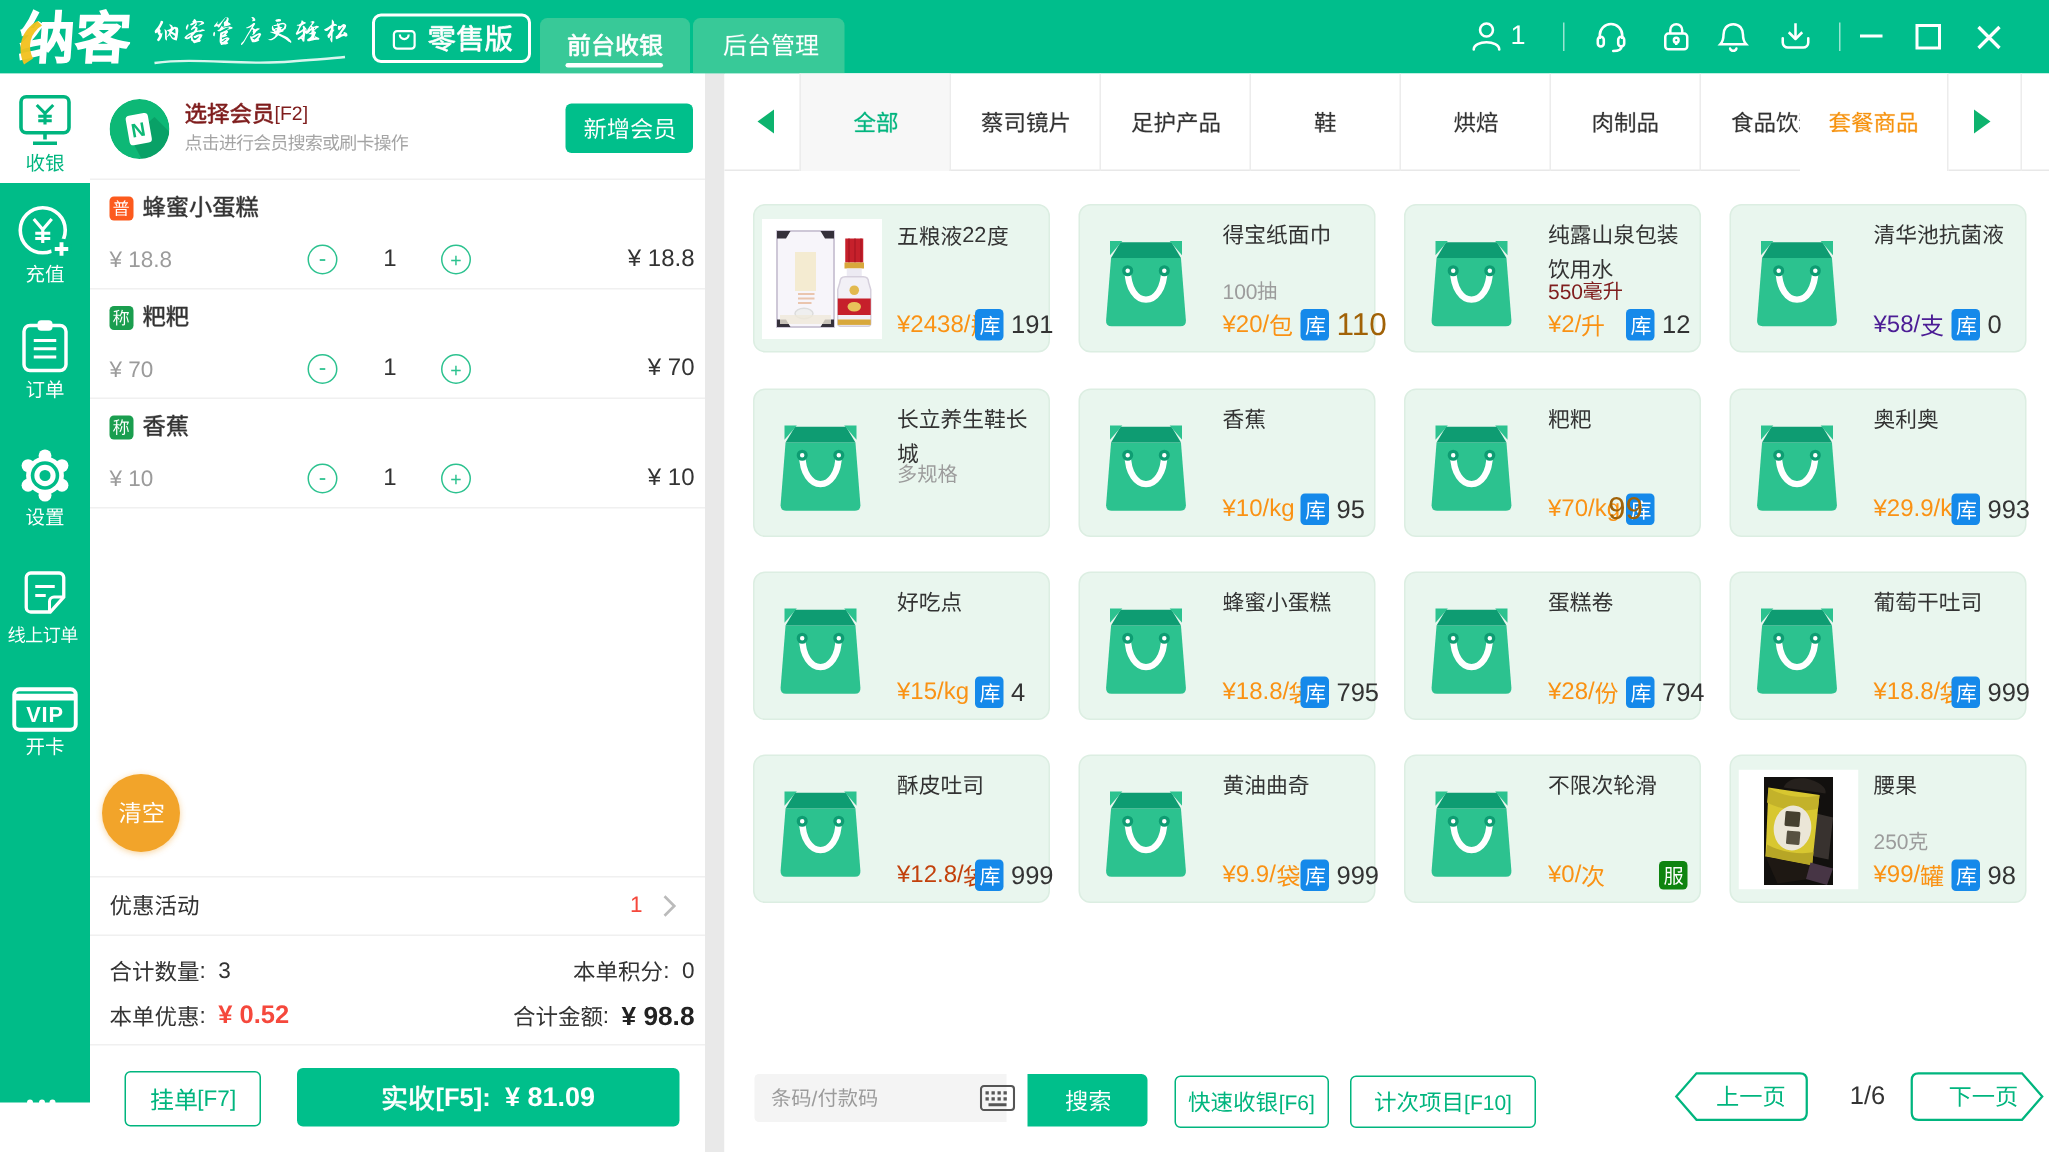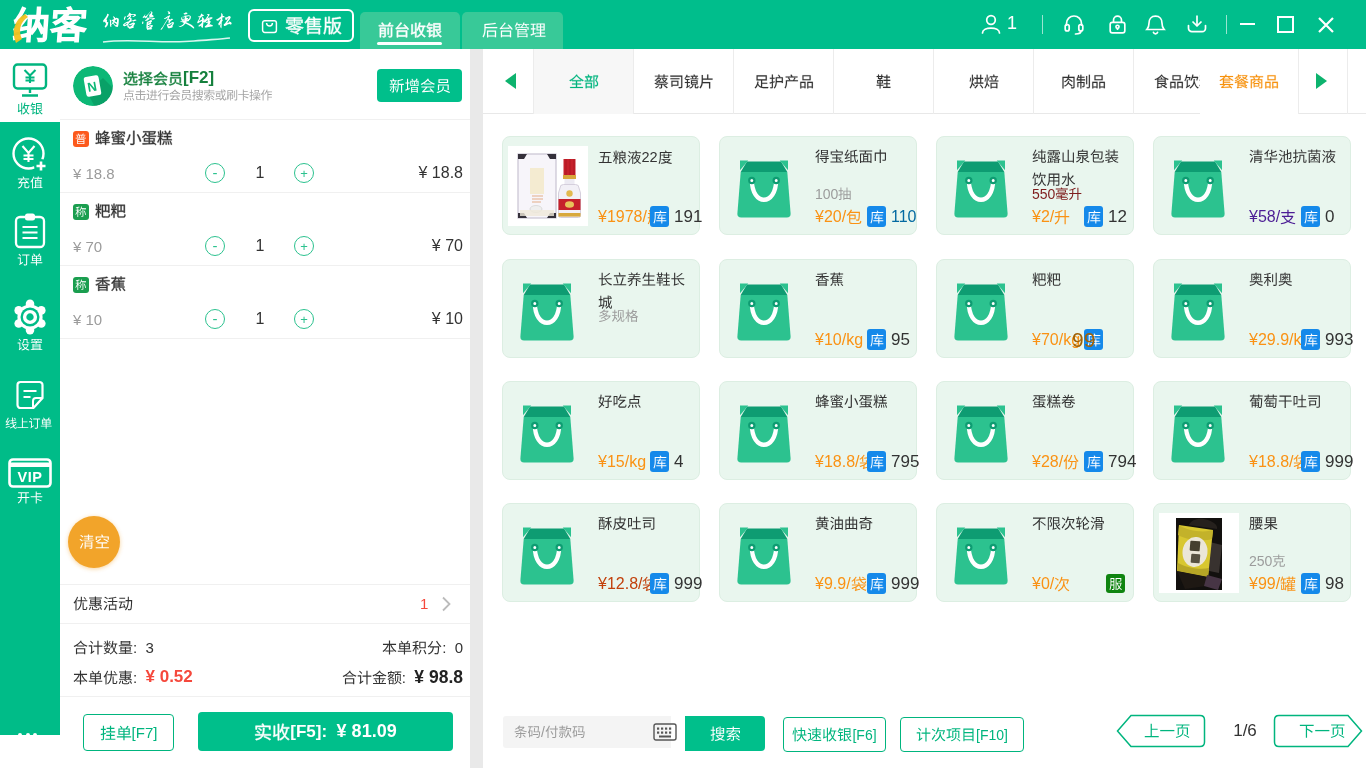--- a/index.html
+++ b/index.html
@@ -364,21 +364,21 @@
           <circle cx="20" cy="20" r="20"></circle>
         </clipPath>
       </defs>
       <g clip-path="url(#mc)">
         <circle cx="20" cy="20" r="20" fill="#0db876"></circle>
         <path d="M14 26 L30 12 L52 34 L30 56 Z" fill="rgba(0,90,60,.25)"></path>
         <rect x="12" y="10" width="15" height="20" rx="2.5" fill="#fff" transform="rotate(-10 20 20)"></rect>
         <text x="19" y="25" font-size="13" font-weight="bold" fill="#0db876" text-anchor="middle" transform="rotate(-10 20 20)">N</text>
       </g>
     </svg>
-    <div class="a f" style="left:63px;top:19px;color:#15803d;font-weight:bold;font-size:17px">
+    <div class="a f" style="left:63px;top:19px;color:#7f1d1d;font-weight:normal;font-size:13px">
       <svg class="zt " width="60.0" height="15" viewBox="0 0 4000 1000" fill="currentColor" stroke="currentColor" stroke-width="30">
         <use href="#s9009"></use>
         <use href="#s62e9" x="1000"></use>
         <use href="#s4f1a" x="2000"></use>
         <use href="#s5458" x="3000"></use>
       </svg>
       <span>[F2]</span>
     </div>
     <div class="a f" style="left:63px;top:40px;color:#a3a3a3">
       <svg class="zt " width="149.5" height="12" viewBox="0 0 12460 1000" fill="currentColor">
@@ -627,21 +627,21 @@
         <use href="#s4e94"></use>
         <use href="#s7cae" x="1000"></use>
         <use href="#s6db2" x="2000"></use>
       </svg>
       <span style="font-size:14.5px">22</span>
       <svg class="zt " width="14.5" height="14.5" viewBox="0 0 1000 1000" fill="currentColor">
         <use href="#s5ea6"></use>
       </svg>
     </div>
     <div class="a f" style="left:115px;top:157px;height:22px;color:#fa9214;font-size:16px">
-      <span>¥1978/</span>
+      <span>¥2438/</span>
       <svg class="zt " width="16.0" height="16" viewBox="0 0 1000 1000" fill="currentColor">
         <use href="#s74f6"></use>
       </svg>
     </div>
     <div class="a f" style="left:167px;top:157px;width:19px;height:21px;background:#1589ea;border-radius:3px;justify-content:center;color:#fff">
       <svg class="zt " width="14.0" height="14" viewBox="0 0 1000 1000" fill="currentColor">
         <use href="#s5e93"></use>
       </svg>
     </div>
     <div class="a f" style="left:189px;top:157px;height:21px;color:#333;font-size:17px;justify-content:flex-start;padding-left:2px">191</div>
@@ -676,21 +676,21 @@
       <span>¥20/</span>
       <svg class="zt " width="16.0" height="16" viewBox="0 0 1000 1000" fill="currentColor">
         <use href="#s5305"></use>
       </svg>
     </div>
     <div class="a f" style="left:384px;top:157px;width:19px;height:21px;background:#1589ea;border-radius:3px;justify-content:center;color:#fff">
       <svg class="zt " width="14.0" height="14" viewBox="0 0 1000 1000" fill="currentColor">
         <use href="#s5e93"></use>
       </svg>
     </div>
-    <div class="a f" style="left:406px;top:157px;height:21px;color:#0369a1;font-size:16px;justify-content:flex-start;padding-left:2px">110</div>
+    <div class="a f" style="left:406px;top:157px;height:21px;color:#a16207;font-size:21px;justify-content:flex-start;padding-left:2px">110</div>
     <div class="a" style="left:453px;top:87px;width:198px;height:99px;background:#e9f6ee;border:1px solid #dceee2;border-radius:8px"></div>
     <div class="a" style="left:471px;top:111px">
       <svg width="54" height="58" viewBox="0 0 54 58">
 <path d="M3.7 12 L50.3 12 L53.6 53.5 Q53.9 57.5 49.9 57.5 L4.1 57.5 Q0.1 57.5 0.4 53.5 Z" fill="#2cc28f"></path>
 <path d="M10 1.5 L44 1.5 L50.3 12 L3.7 12 Z" fill="#0e9c72"></path>
 <path d="M3 0.6 L11.2 0.6 L3 10.2 Z" fill="#2cc28f"></path>
 <path d="M51 0.6 L42.8 0.6 L51 10.2 Z" fill="#2cc28f"></path>
 <path d="M14.8 19.5 C14.8 46.5 39.2 46.5 39.2 19.5" fill="none" stroke="#fff" stroke-width="4.3" stroke-linecap="round"></path>
 <circle cx="14.8" cy="20.5" r="2.6" fill="none" stroke="#0e9c72" stroke-width="2.2"></circle>
 <circle cx="39.2" cy="20.5" r="2.6" fill="none" stroke="#0e9c72" stroke-width="2.2"></circle>

